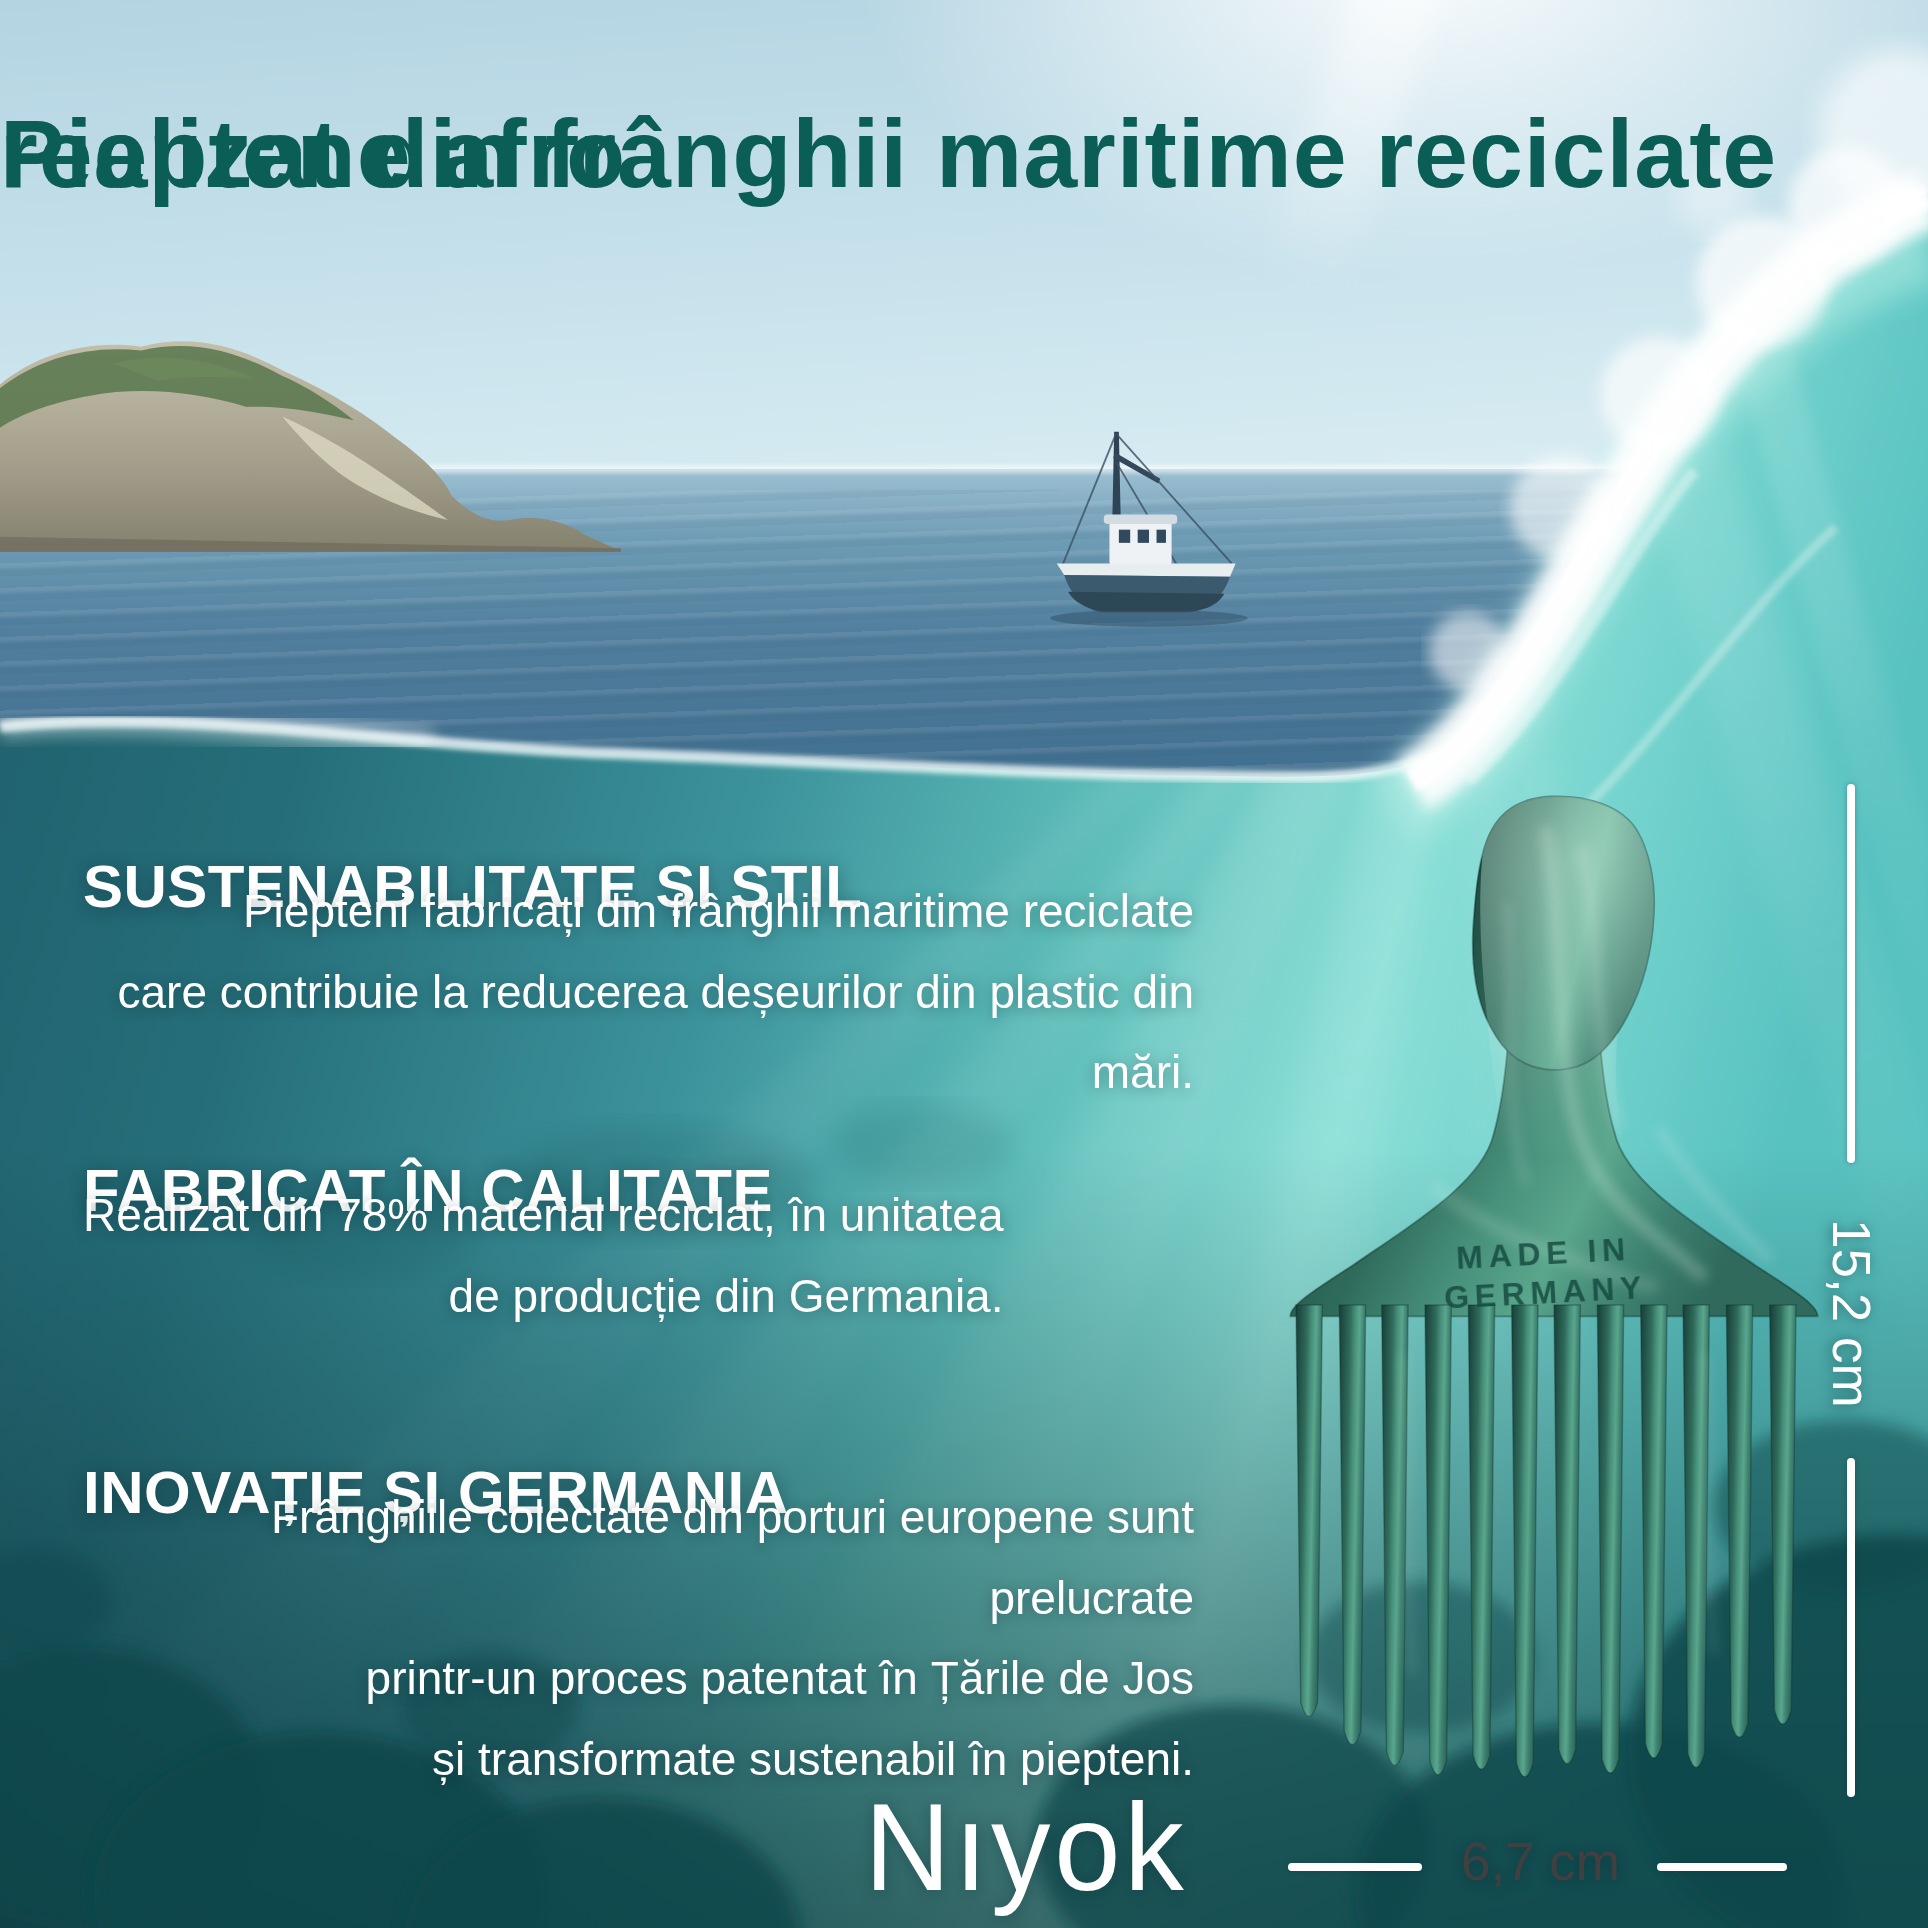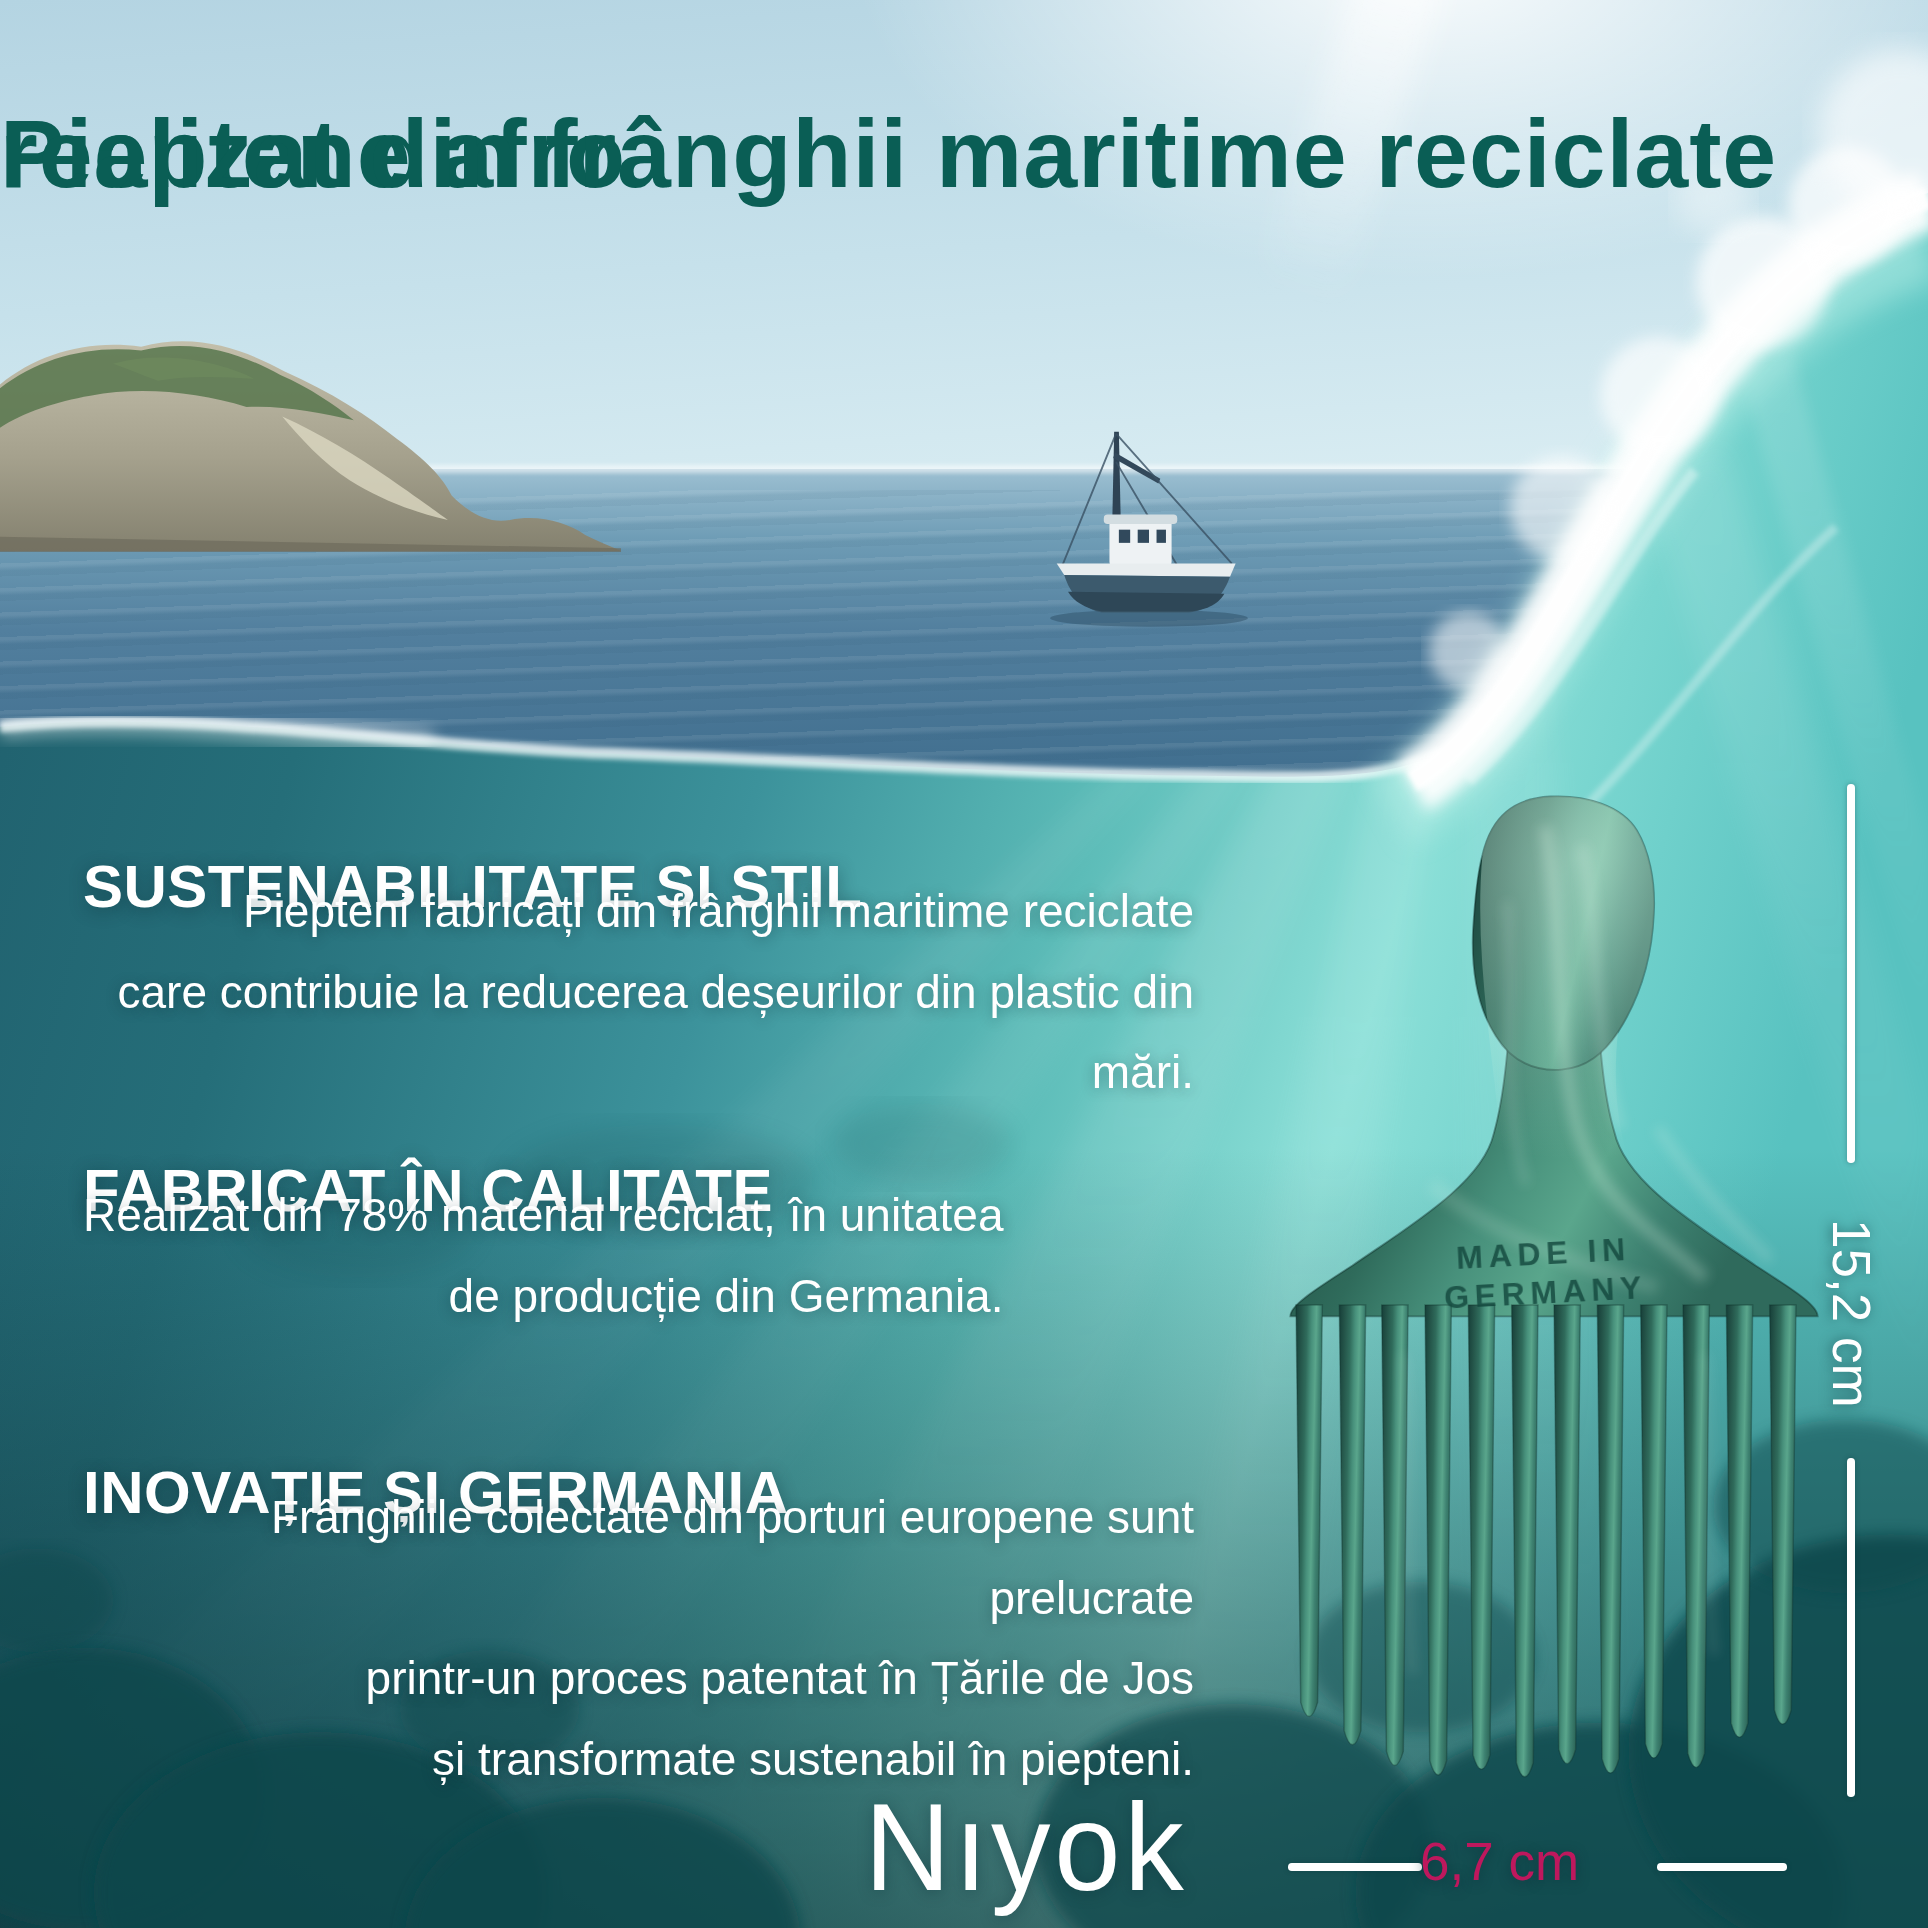--- a/index.html
+++ b/index.html
@@ -48,21 +48,21 @@
 
   
   .dim{background:#fff;border-radius:3.8px;box-shadow:0 0 5.6px rgba(10,50,55,.35);}
   .dim-v1{left:1847px;top:784px;width:7.5px;height:379px;}
   .dim-v2{left:1847px;top:1458px;width:7.5px;height:339px;}
   .dim-v-label{left:1808px;top:1168px;width:87px;height:290px;writing-mode:vertical-rl;
     color:#fff;font-size:53px;display:flex;align-items:center;justify-content:center;
     text-shadow:0 1.9px 11.3px rgba(8,40,48,.5);}
   .dim-h1{left:1288px;top:1863px;width:134px;height:7.5px;}
   .dim-h2{left:1657px;top:1863px;width:130px;height:7.5px;}
-  .dim-h-label{left:1420px;top:1831px;width:241px;color:#be185d;font-size:53px;
+  .dim-h-label{left:1420px;top:1831px;width:241px;text-align:center;color:#404040;font-size:53px;
     text-shadow:0 1.9px 11.3px rgba(8,40,48,.5);}
 
   
   .brand{left:800px;top:1778px;width:452px;text-align:center;color:#fff;font-size:119px;
     font-weight:400;letter-spacing:3.8px;text-shadow:0 1.9px 15px rgba(8,40,48,.35);
     font-family:"Liberation Sans",sans-serif;transform:scaleY(1.04);}
 </style>
 </head>
 <body>
 

